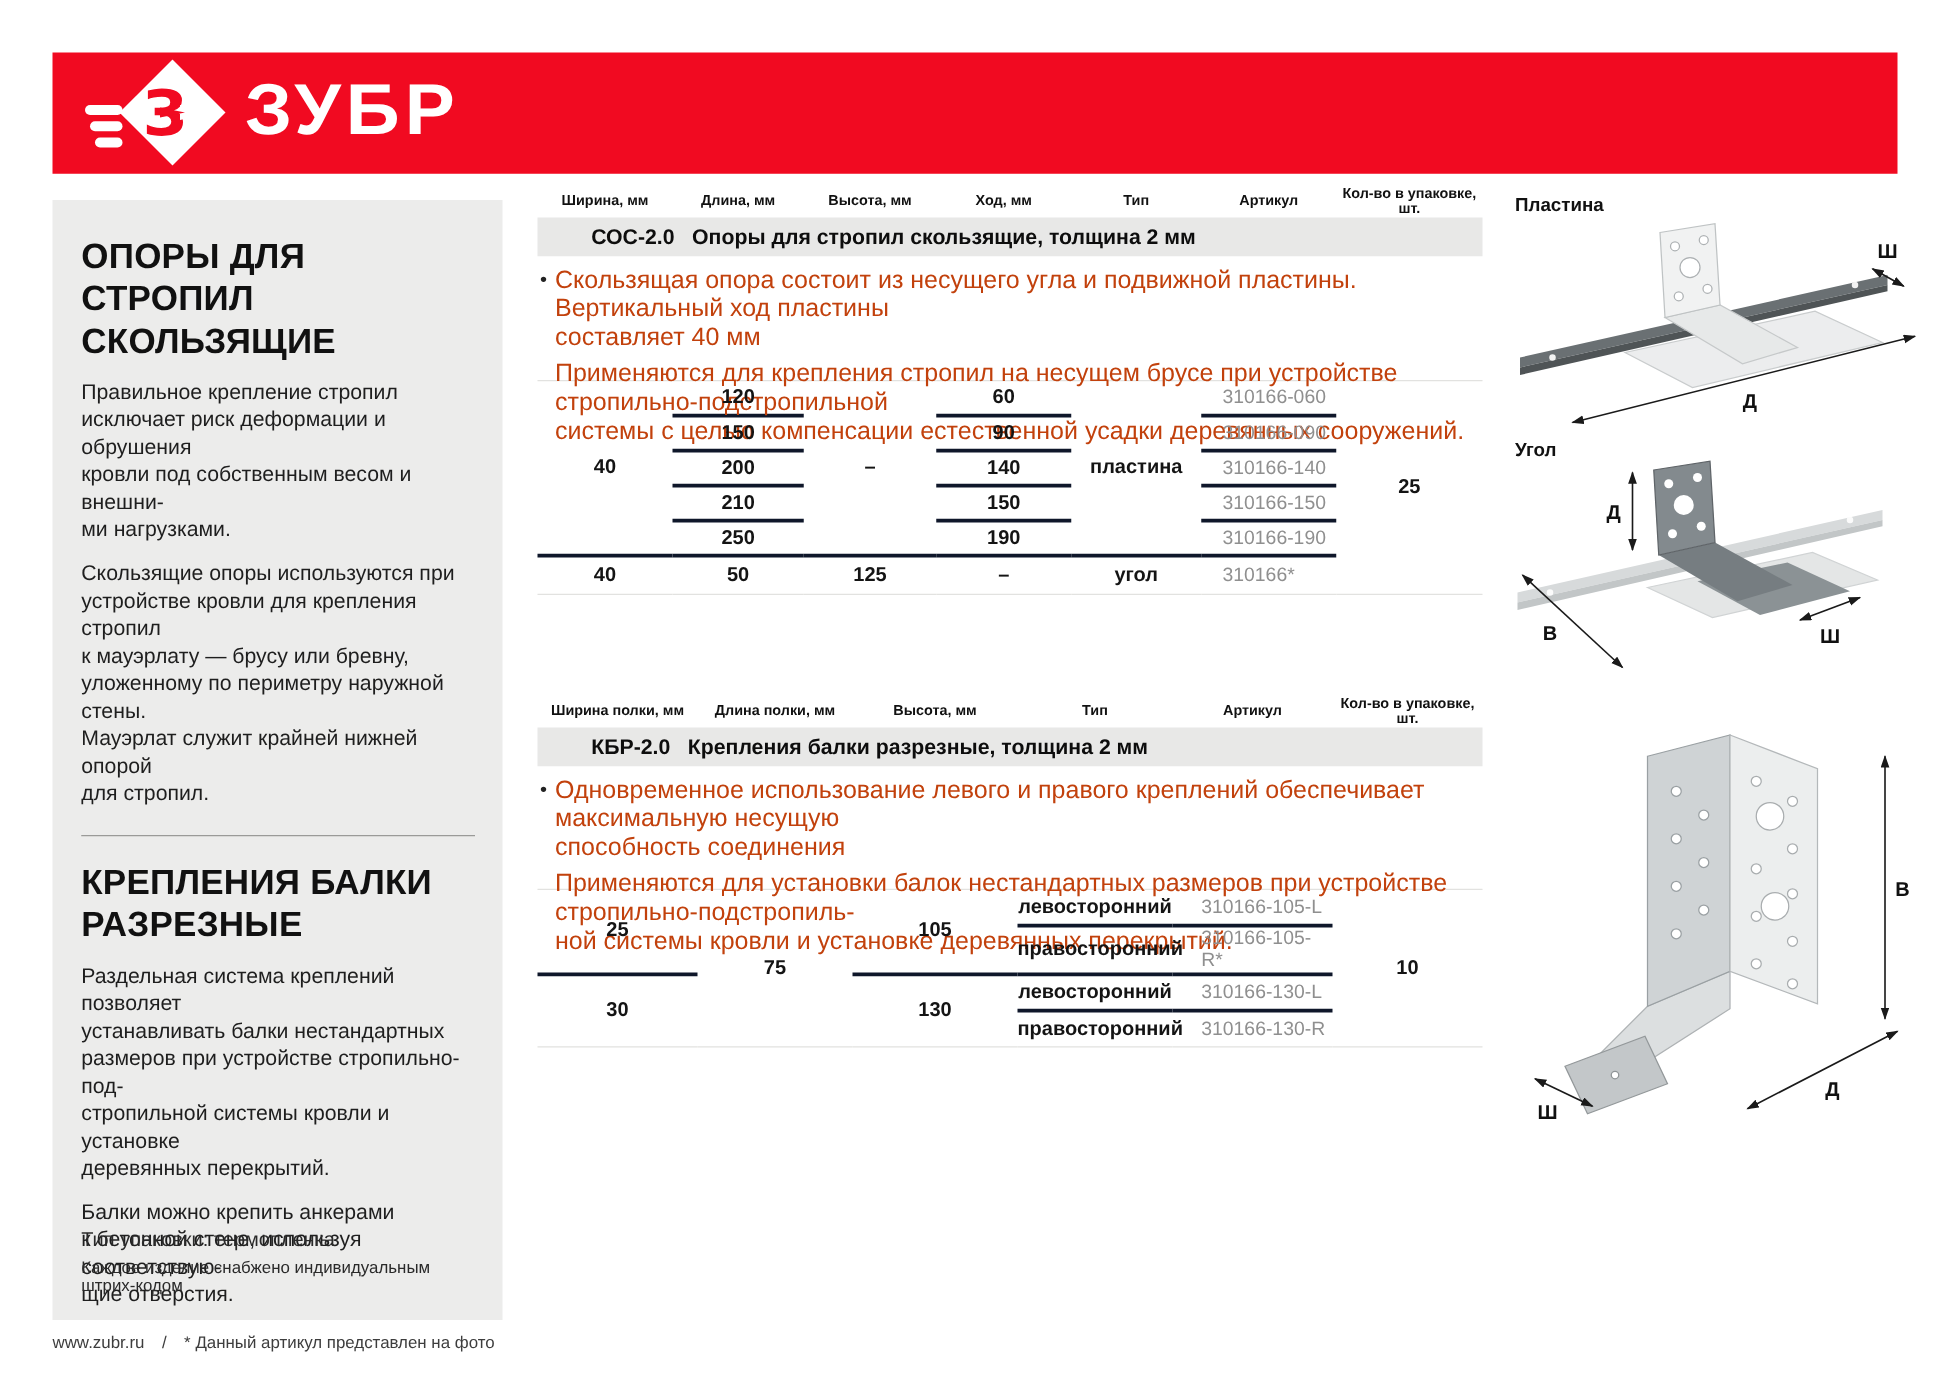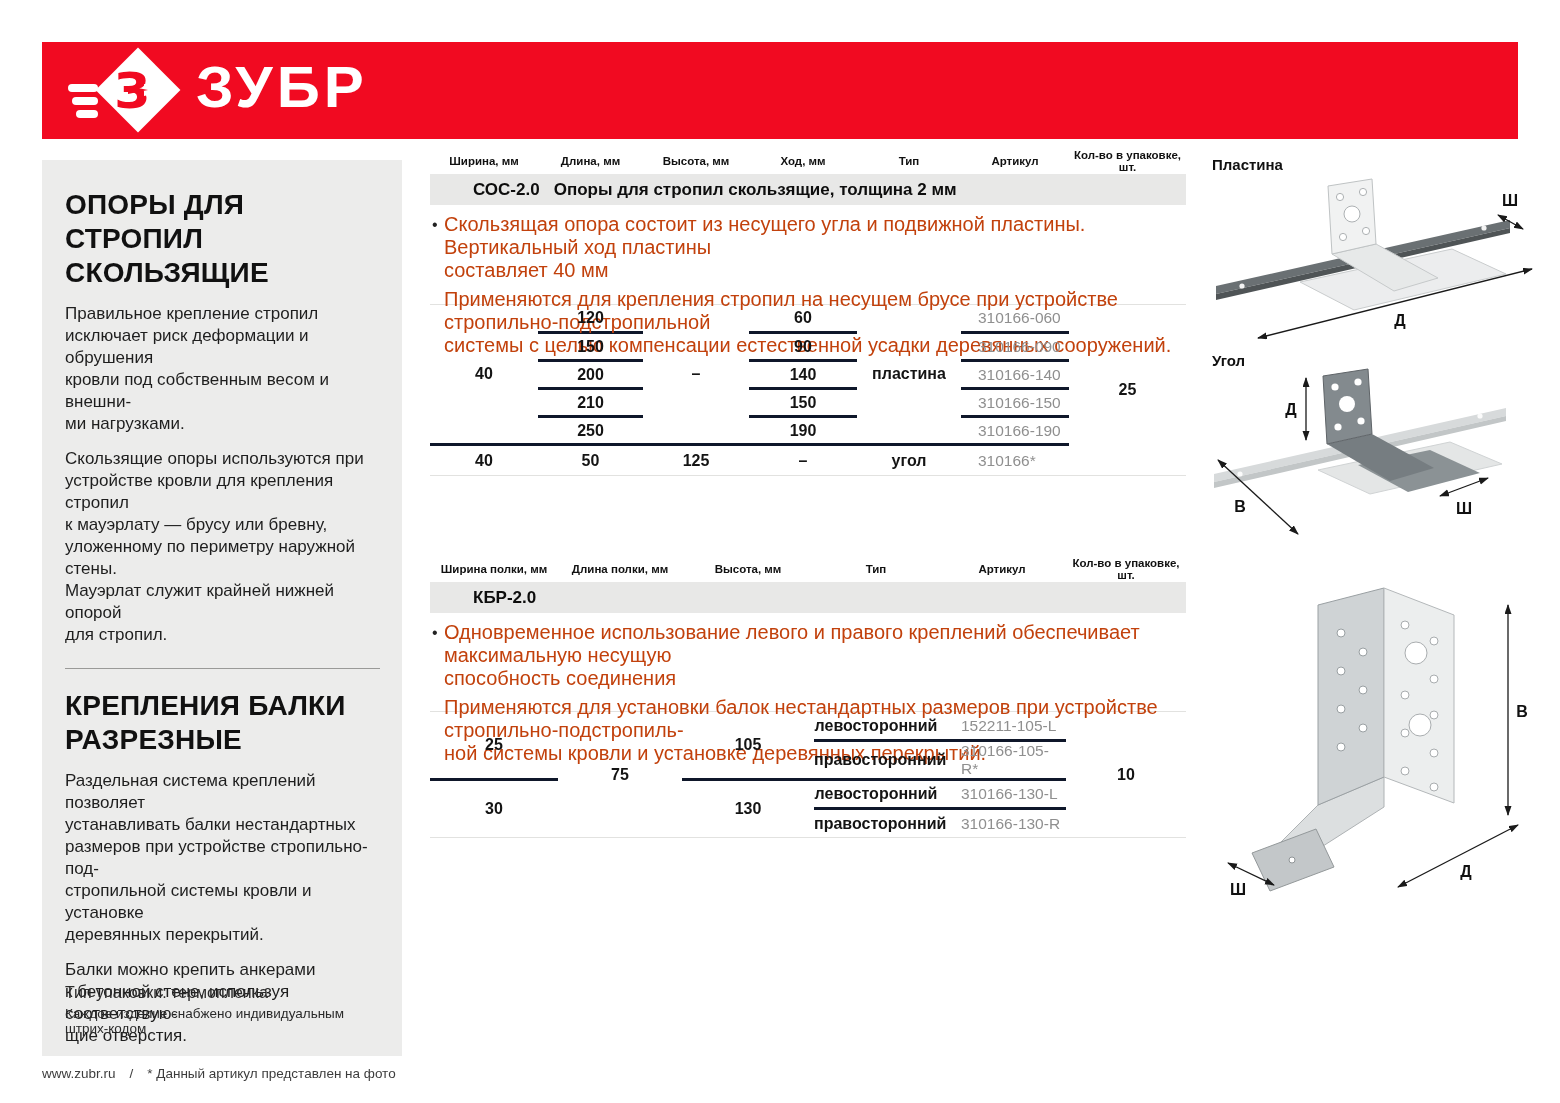--- a/index.html
+++ b/index.html
@@ -203,20 +203,21 @@
       <div class="colhead t2">
         <span>Ширина полки, мм</span>
         <span>Длина полки, мм</span>
         <span>Высота, мм</span>
         <span>Тип</span>
         <span>Артикул</span>
         <span>Кол-во в упаковке, шт.</span>
       </div>
       <div class="band">
         <span class="code">КБР-2.0</span>
+        <span class="btitle">Крепления балки разрезные, толщина 2 мм</span>
       </div>
       <div class="bullets h2b">
         <div class="bullet-row">
           <span class="dot">•</span>
           <div class="btext">Одновременное использование левого и правого креплений обеспечивает максимальную несущую
 способность соединения</div>
         </div>
         <div class="bullet-row">
           <span class="dot"></span>
           <div class="btext">Применяются для установки балок нестандартных размеров при устройстве стропильно-подстропиль-
@@ -232,21 +233,21 @@
             <col style="width:124px">
             <col style="width:128px">
             <col style="width:120px">
           </colgroup>
         <tbody>
             <tr>
           <td rowspan="2" class="sep">25</td>
           <td rowspan="4">75</td>
           <td rowspan="2" class="sep">105</td>
           <td class="sep">левосторонний</td>
-          <td class="sku sep">152211-105-L</td>
+          <td class="sku sep">310166-105-L</td>
           <td rowspan="4">10</td>
         </tr>
         <tr>
           <td class="sep">правосторонний</td>
           <td class="sku sep">310166-105-R*</td>
         </tr>
         <tr>
           <td rowspan="2">30</td>
           <td rowspan="2">130</td>
           <td class="sep">левосторонний</td>

